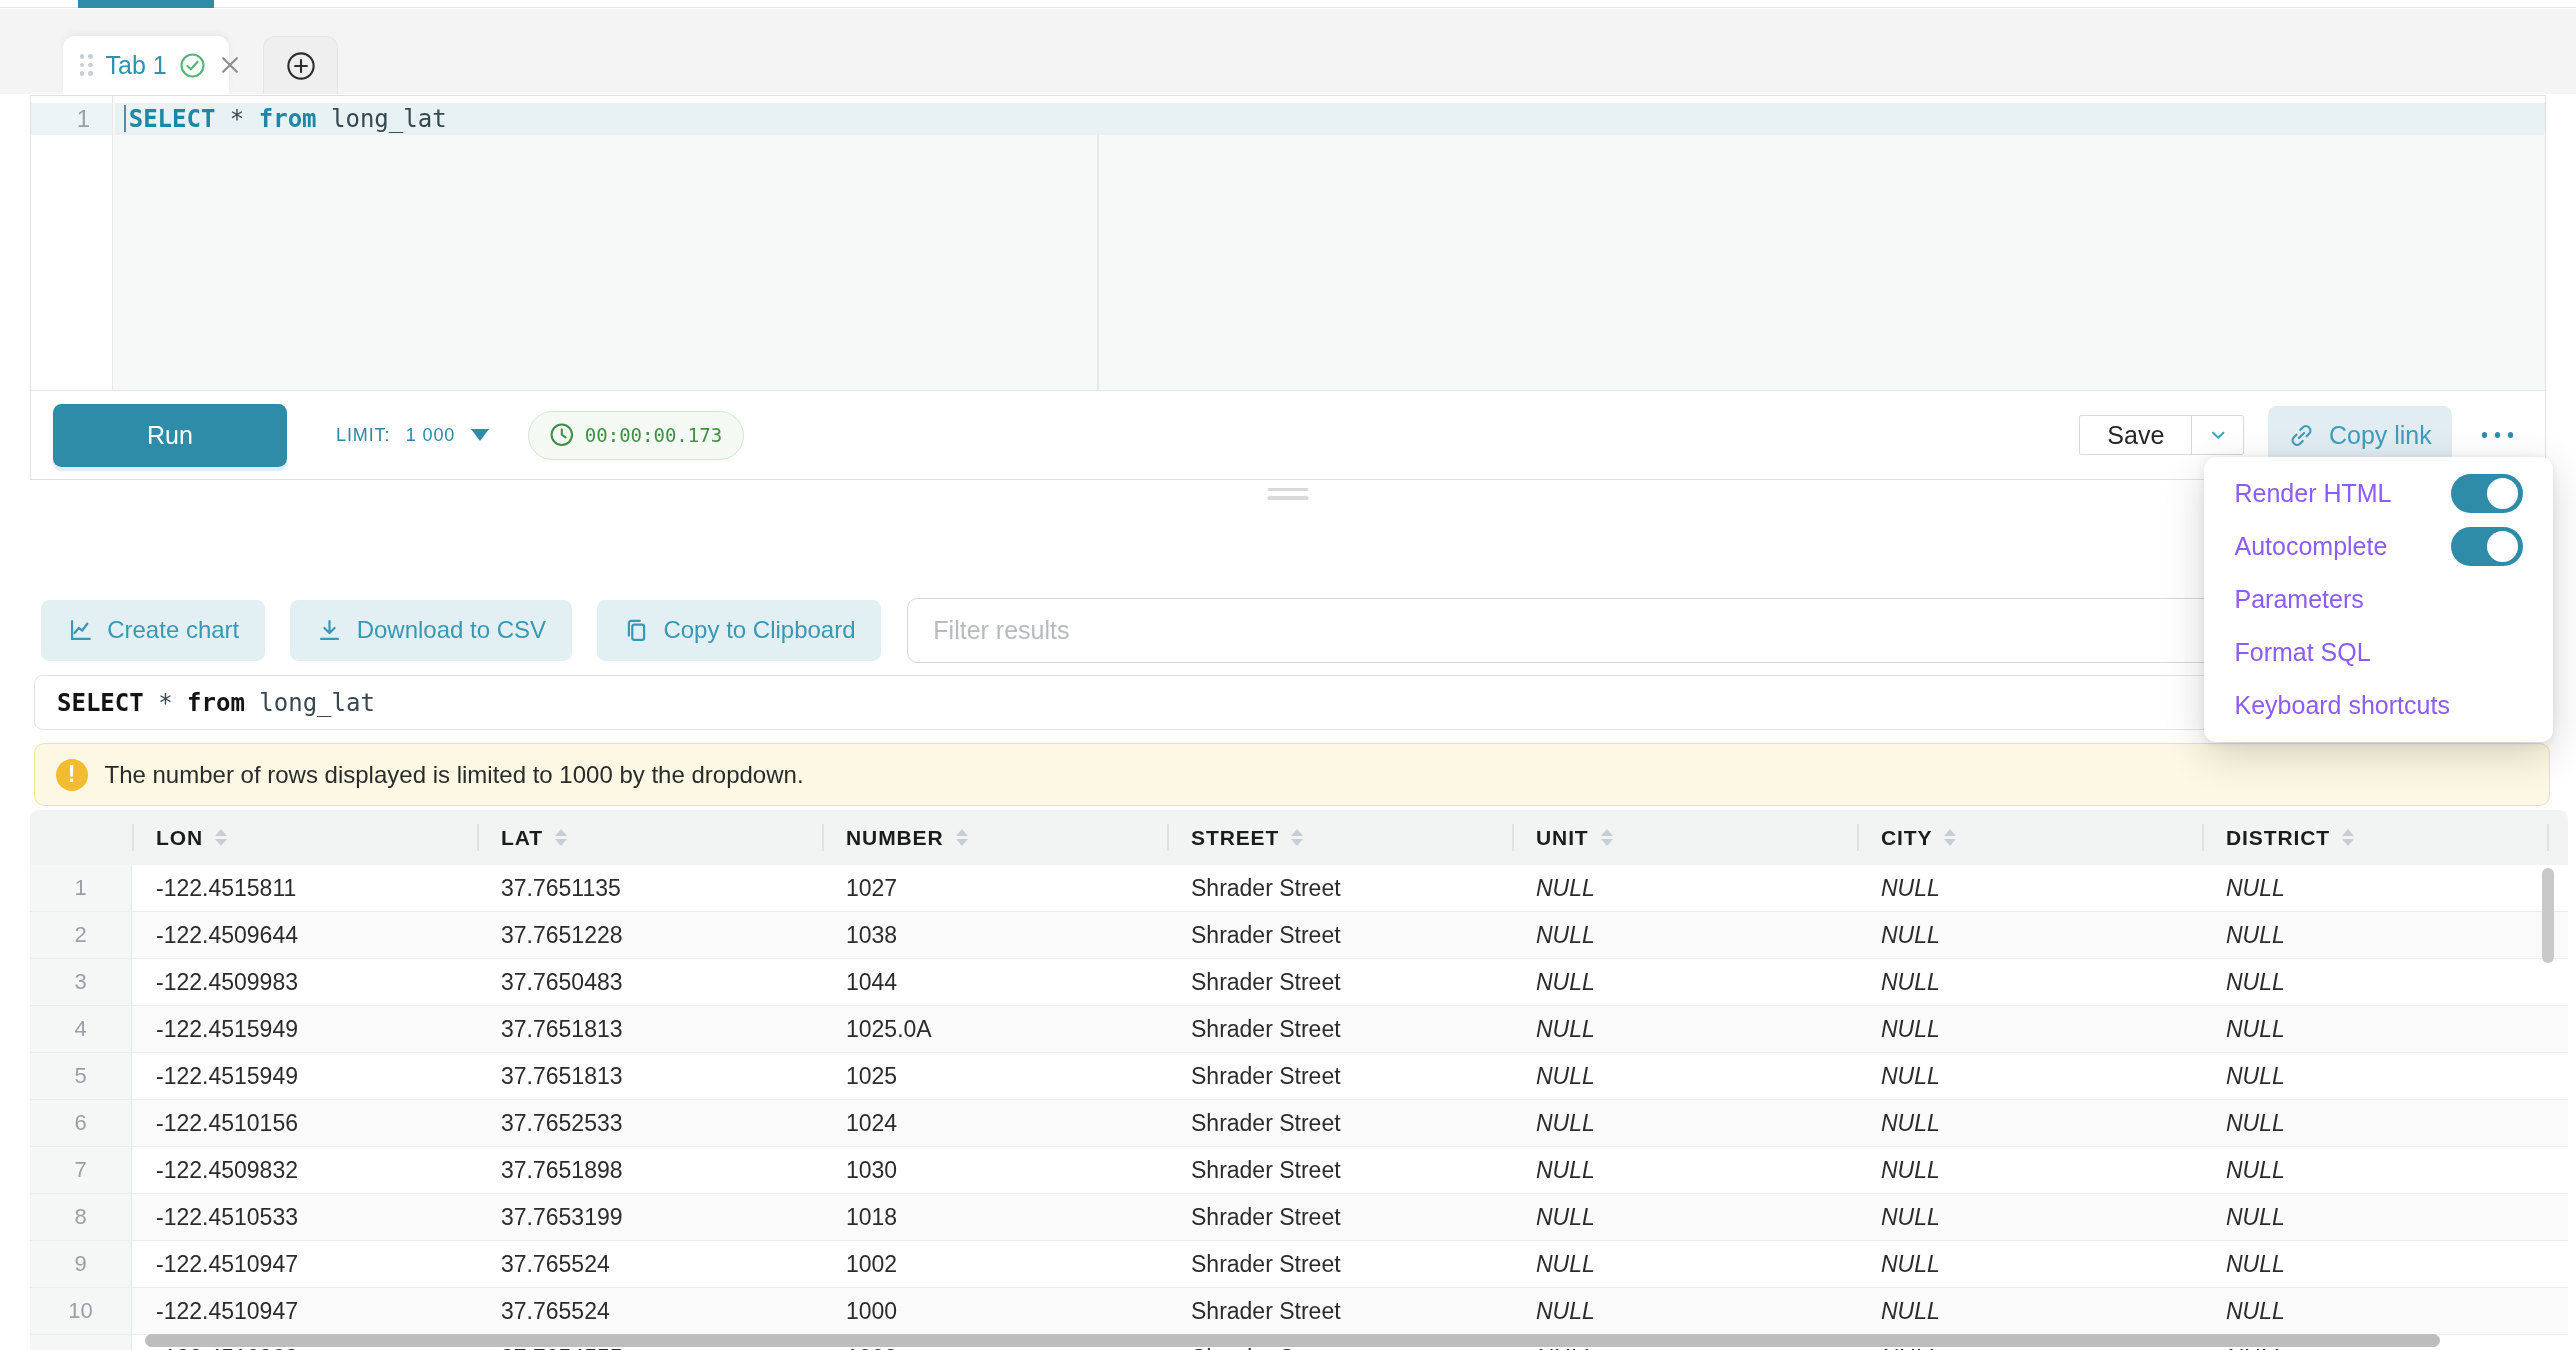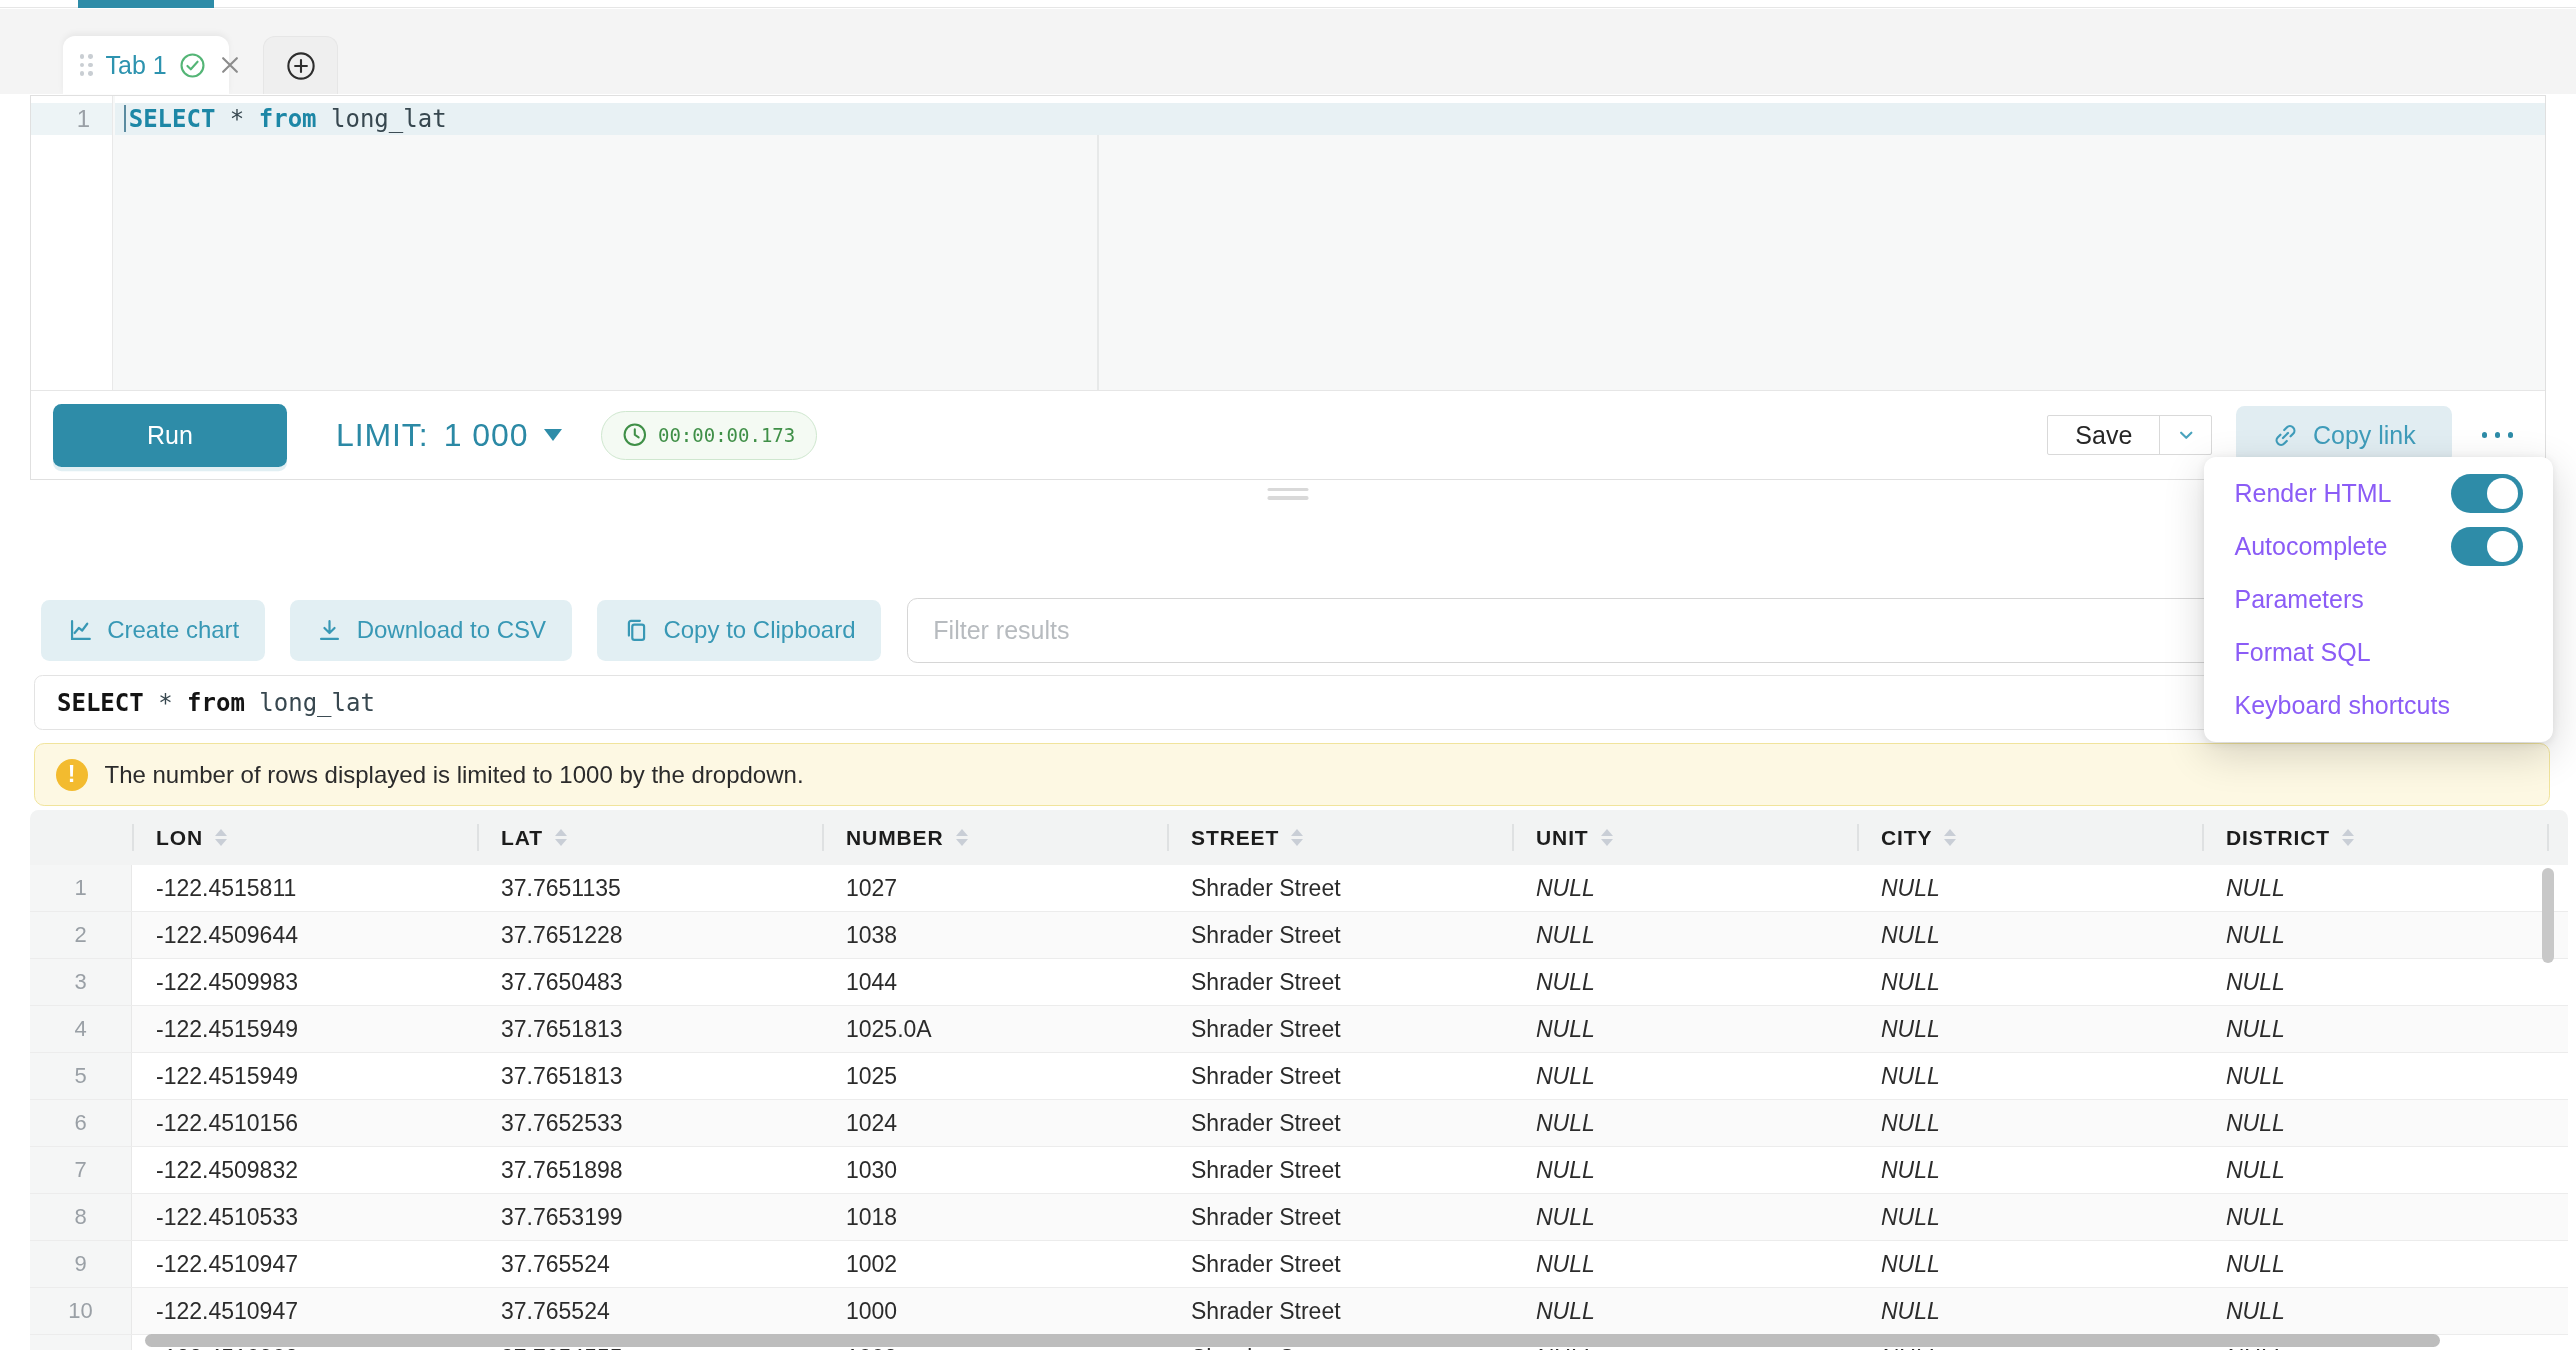--- a/index.html
+++ b/index.html
@@ -37,30 +37,30 @@
   .plain { color:#37474f; }
   .editor-rest { position:absolute; top:39px; left:0; right:0; bottom:0; background:#f7f8f8; }
   .ruler { position:absolute; left:982px; top:0; bottom:0; width:1.7px; background:#e7e9e9; }
 
   
   .editor-toolbar { position:absolute; left:0; right:0; bottom:0; height:89px; background:#fff;
      border-top:1.7px solid #e6e6e6; display:flex; align-items:center; padding:0 22px; }
   .run-btn { width:234px; height:63px; background:#2e8ca8; color:#fff; font-size:25px; border:none;
      border-radius:8.5px; display:flex; align-items:center; justify-content:center; cursor:pointer;
      box-shadow:0 4.3px 0 rgba(46,140,168,0.14); font-family:inherit; }
-  .limit { margin-left:49px; display:flex; align-items:center; gap:15.3px; color:#2b89a5; font-size:32px; letter-spacing:0.9px; cursor:pointer; }
+  .limit { margin-left:49px; display:flex; align-items:center; gap:15.3px; color:#2b89a5; font-size:18px; letter-spacing:0.9px; cursor:pointer; }
   .caret-down { width:0; height:0; border-left:9.4px solid transparent; border-right:9.4px solid transparent; border-top:12px solid #2e8ca8; }
   .timer { margin-left:39px; height:49px; padding:0 20.5px; border:1.7px solid #cfe7cf; background:#f4faf3;
      border-radius:25px; display:flex; align-items:center; gap:10.2px; color:#3f8f47; font-size:19px; }
   .toolbar-right { margin-left:auto; display:flex; align-items:center; }
   .save-btn { display:flex; height:40px; border:1.7px solid #d9d9d9; border-radius:2px; background:#fff; overflow:hidden; }
   .save-main { padding:0 27px; display:flex; align-items:center; font-size:25px; color:#262626;
      border-right:1.7px solid #d9d9d9; cursor:pointer; }
   .save-caret { width:51px; display:flex; align-items:center; justify-content:center; cursor:pointer; }
-  .copy-link { margin-left:24px; height:58px; padding:0 36px; background:#e1edf2; border-radius:8.5px;
+  .copy-link { margin-left:24px; height:58px; padding:0 20px; background:#e1edf2; border-radius:8.5px;
      display:flex; align-items:center; gap:13.6px; color:#3f9cba; font-size:25px; cursor:pointer; }
   .ellipsis { margin-left:27px; margin-right:6.8px; display:flex; gap:7.7px; cursor:pointer; padding:8.5px 3.4px; }
   .ellipsis i { width:5.1px; height:5.1px; border-radius:50%; background:#2e8ca8; }
 
   
   .pane-handle { position:absolute; left:50%; top:488px; transform:translateX(-50%); display:flex; flex-direction:column; gap:5.1px; cursor:row-resize; }
   .pane-handle i { width:41px; height:3.4px; background:#d9d9d9; border-radius:1.7px; }
 
   
   .rtab-strip { position:absolute; top:505px; left:0; right:0; height:65px; background:#f4f4f4; }

